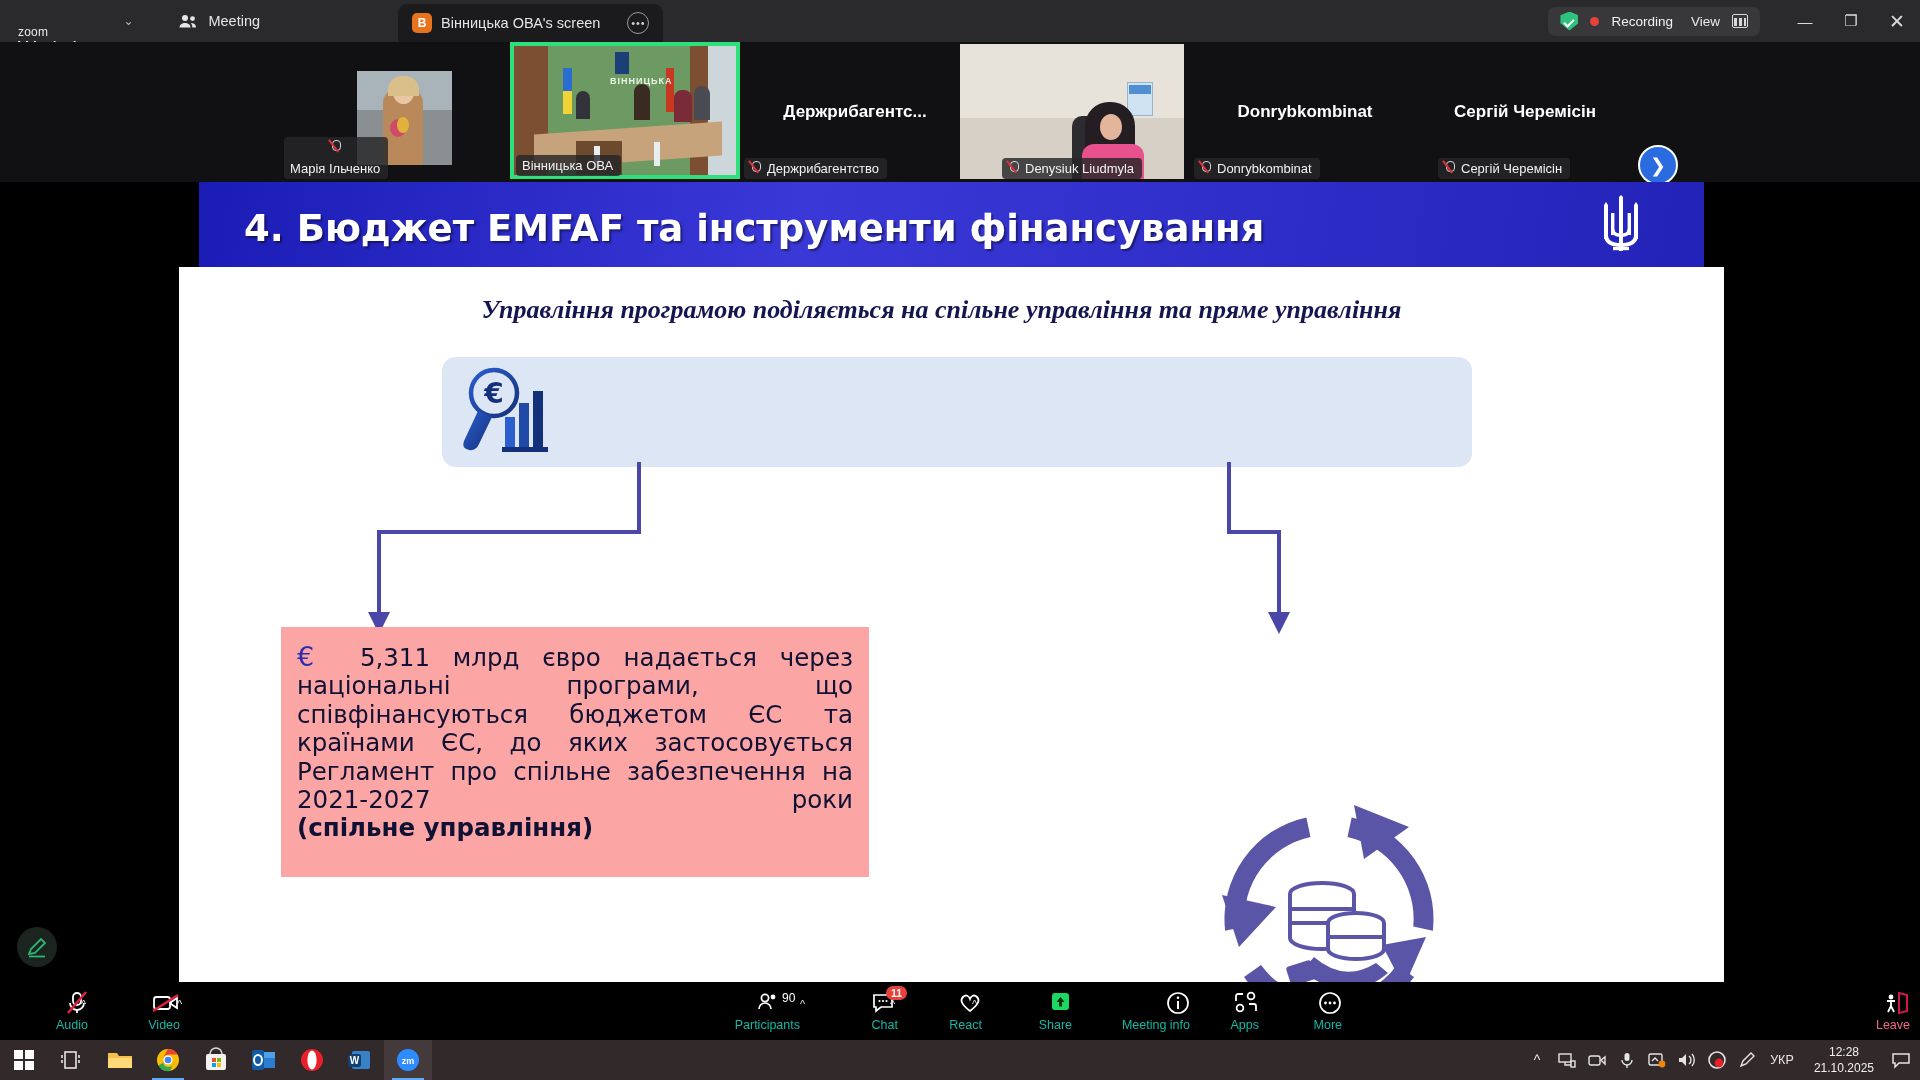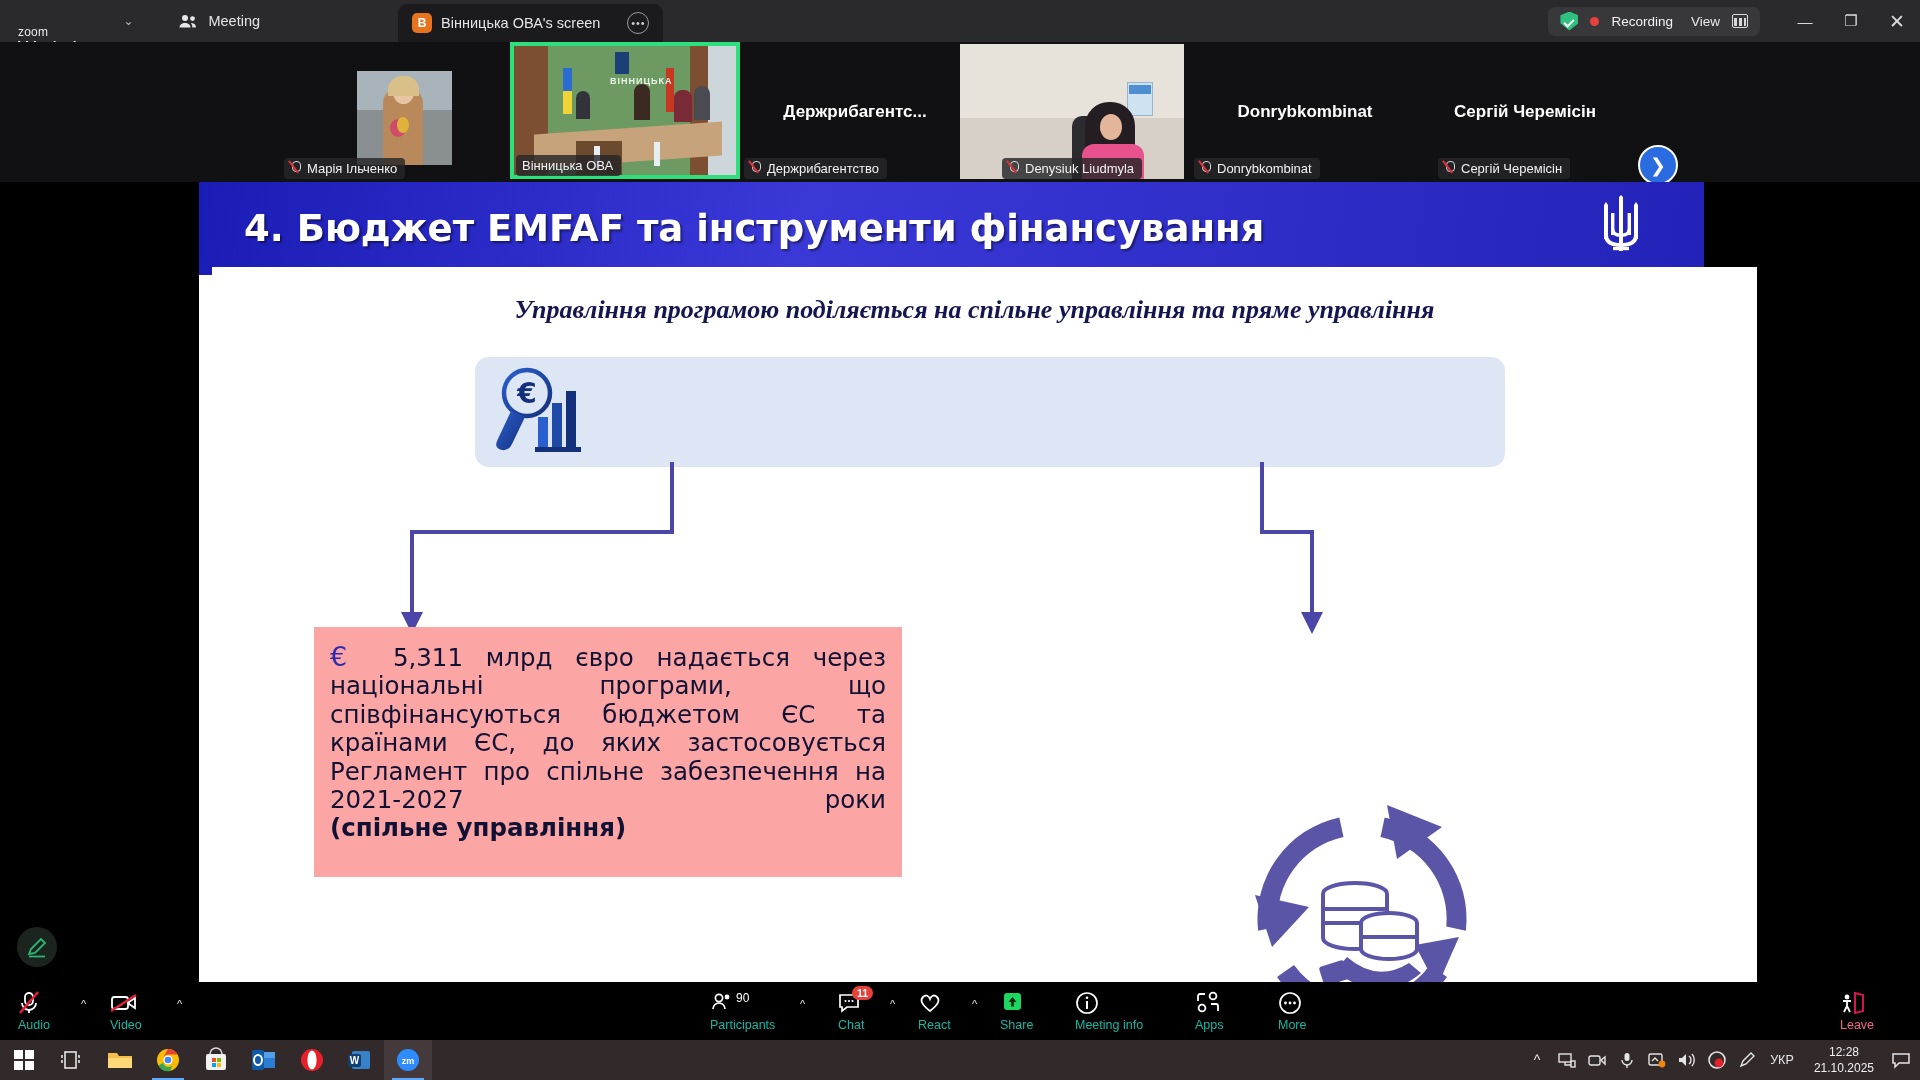--- a/index.html
+++ b/index.html
@@ -64,21 +64,21 @@
   
   .slide{ position:absolute; left:199px; top:182px; width:1505px; height:800px;
     background:#fff; }
   .slide-hdr{ position:absolute; left:0; top:0; width:1505px; height:93px;
     background:linear-gradient(100deg,#1b1bb5 0%,#3a39d8 40%,#2322b8 100%);
     display:flex; align-items:center;}
   .slide-title{ margin-left:45px; color:#fff; font-size:37px; font-weight:700;
     font-family:"DejaVu Sans", sans-serif; text-shadow:2px 2px 2px rgba(0,0,0,.45);}
   .tryzub{ position:absolute; right:60px; top:13px; width:46px; height:58px; }
   .slide-body{ position:absolute; left:-20px; top:85px; width:1545px; height:715px;
-    background:#fff;margin-left:33px; }
+    background:#fff; }
   .inner-card{ position:absolute; left:20px; top:0; width:1485px; height:715px;
     background:#fff; border-radius:20px; }
   .subtitle{ position:absolute; left:0; right:0; top:28px; text-align:center;
     color:#15154f; font-size:26px; font-weight:700; font-style:italic;
     font-family:"Liberation Serif", serif; }
   .topbox{ position:absolute; left:243px; top:90px; width:1030px; height:110px;
     background:#dde6f5; border-radius:14px; display:flex; align-items:center; }
   .topbox .txt{ margin-left:120px; color:#10103c; font-size:25px;
     font-family:"DejaVu Sans", sans-serif;}
   .magn{ position:absolute; left:16px; top:8px; width:100px; height:96px; }
@@ -99,21 +99,21 @@
 
   
   .pen-pill{ position:absolute; left:17px; top:927px; width:40px;height:40px;
     border-radius:50%; background:#1c2420; display:flex;align-items:center;
     justify-content:center;}
 
   
   .ztoolbar{ position:absolute; left:0; top:982px; width:1920px; height:58px;
     background:#000; }
   .tb-item{ position:absolute; top:0; height:58px; display:flex; flex-direction:column;
-    align-items:flex-start; justify-content:center; color:#fff; }
+    align-items:flex-end; justify-content:center; color:#fff; }
   .tb-item .lbl{ font-size:12.5px; margin-top:3px; color:#14b8a6;}
   .tb-item .ico{ height:24px; display:flex; align-items:center; justify-content:center;
     position:relative; }
   .caretup{ position:absolute; top:16px; color:#e6e6e8; font-size:11px; }
   .redbadge{ position:absolute; top:-5px; left:14px; background:#e8403a; color:#fff;
     font-size:10.5px; font-weight:700; border-radius:9px; padding:1px 5px;
     min-width:19px; text-align:center;}
 
   
   .taskbar{ position:absolute; left:0; top:1040px; width:1920px; height:40px;
@@ -177,21 +177,21 @@
 
   <div class="tile" style="left:280px;width:230px;">
     <div class="thumb" style="left:77px;top:29px;width:95px;height:94px;background:#8d9aa4;">
       <div style="position:absolute;inset:0;background:linear-gradient(180deg,#a9b3ba 0 42%,#8a8f91 42% 100%);"></div>
       <div style="position:absolute;left:26px;top:18px;width:40px;height:76px;background:#b9895c;border-radius:14px 14px 0 0;"></div>
       <div style="position:absolute;left:36px;top:10px;width:21px;height:23px;background:#e8c6a4;border-radius:50%;"></div>
       <div style="position:absolute;left:31px;top:5px;width:31px;height:20px;background:#d9c08a;border-radius:14px 14px 0 0;"></div>
       <div style="position:absolute;left:33px;top:48px;width:16px;height:18px;background:#d04a6a;border-radius:50%;"></div>
       <div style="position:absolute;left:40px;top:46px;width:12px;height:16px;background:#e0b23a;border-radius:50%;"></div>
     </div>
-    <div class="namebar" style="left:4px;">
+    <div class="namebar" style="left:4px;flex-direction:column;">
       <span class="mic-off"></span>
       <span class="nm">Марія Ільченко</span>
     </div>
   </div>
 
   <div class="tile" style="left:510px;width:230px;">
     <div class="thumb" style="left:0;top:0;width:230px;height:137px;border:4px solid #2ee07c;background:#5f7c58;">
       <div style="position:absolute;inset:0;background:#6d9a63;"></div>
       <div style="position:absolute;left:0;top:0;width:34px;height:100%;background:#7d4f32;"></div>
       <div style="position:absolute;right:28px;top:0;width:18px;height:100%;background:#7d4f32;"></div>

